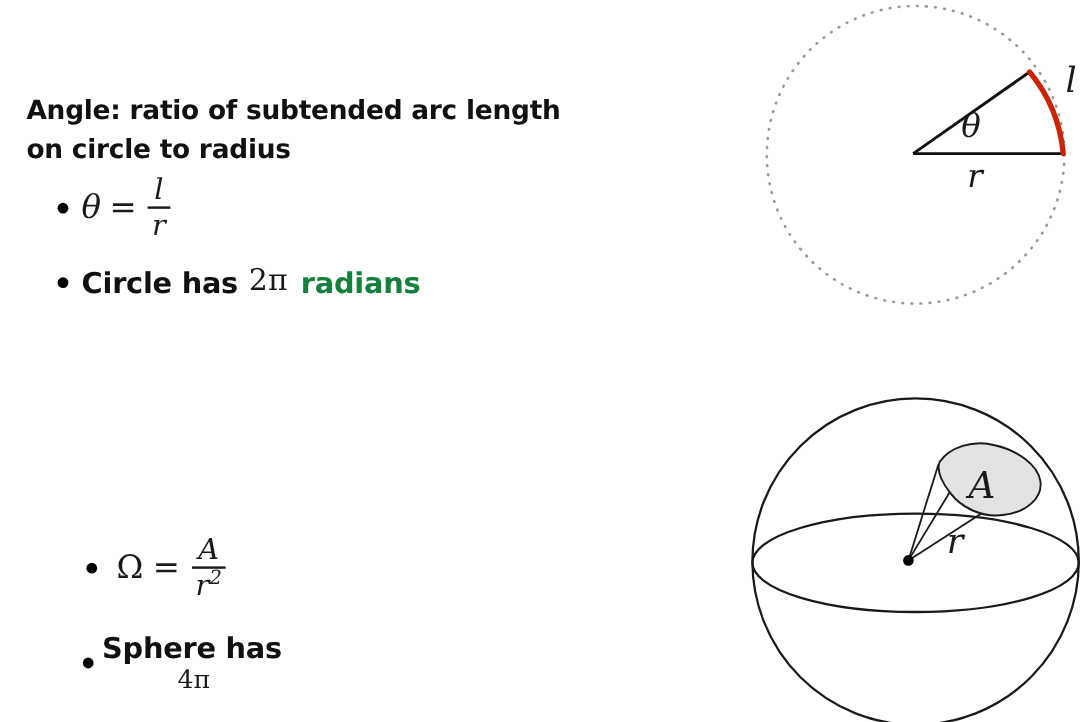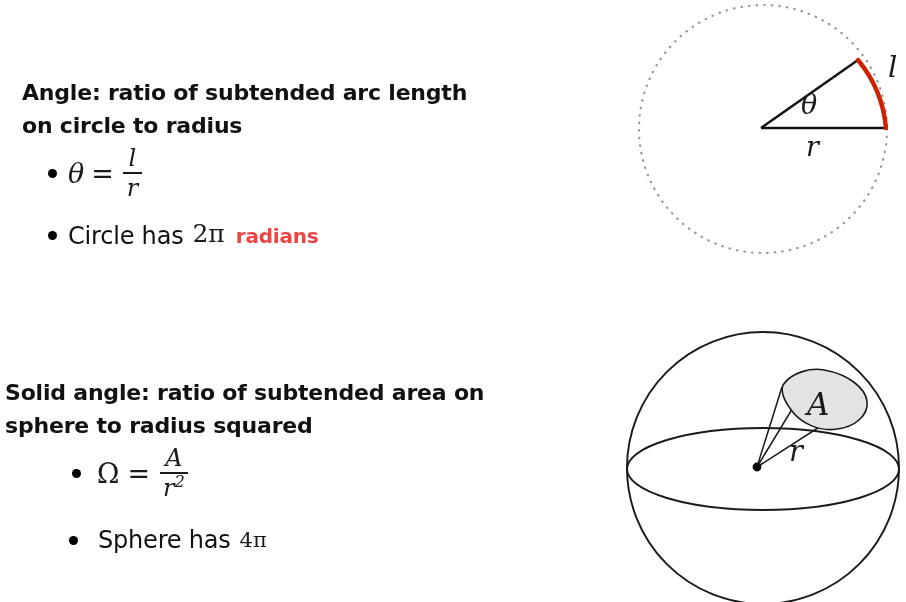--- a/index.html
+++ b/index.html
@@ -90,30 +90,30 @@
 
   .sup {
     font-size: 0.68em;
     vertical-align: super;
     line-height: 0;
     font-style: italic;
   }
 
   .kw-bold {
     font-family: "DejaVu Sans", sans-serif;
-    font-weight: normal;
+    font-weight: bold;
     font-size: 24px;
     color: #111111;
     letter-spacing: -0.2px;
   }
   .kw-red {
     font-family: "DejaVu Sans", sans-serif;
     font-weight: bold;
-    font-size: 20px;
-    color: #ef4444;
+    font-size: 24px;
+    color: #15803d;
     letter-spacing: -0.2px;
   }
 
   
   .figure { position: absolute; }
   svg { display: block; overflow: visible; }
   .fig-label {
     font-family: "DejaVu Serif", serif;
     font-style: italic;
     fill: #1a1a1a;
@@ -164,45 +164,41 @@
       <line x1="146" y1="138" x2="243" y2="70" stroke="#111111" stroke-width="2.4"></line>
 
       <path d="M 243 70 A 124 124 0 0 1 271 138" fill="none" stroke="#cc2200" stroke-width="4.4" stroke-linecap="round"></path>
 
       <text class="fig-label" x="186" y="124" font-size="27">θ</text>
       <text class="fig-label" x="191" y="166" font-size="27">r</text>
       <text class="fig-label" x="273" y="87" font-size="29">l</text>
     </svg>
   </div>
 
-  <div class="block" style="left:5px; top:376px; width:560px;">
-    <div class="heading">Solid angle: ratio of subtended area on
-sphere to radius squared</div>
-  </div>
 
   <div class="bullets" style="left:72px; top:446px; width:520px; height:110px;">
 
     <div class="bullet-row" style="left:0px; top:0px;">
       <span class="bullet-dot"></span>
       <span class="bullet-body">
         <span class="math-up" style="font-size:27px; margin-left:5px;">Ω</span>
         <span class="math-up" style="font-size:27px; margin:0 8px;">=</span>
         <span class="frac" style="font-size:24px;">
           <span class="num math">A</span>
           <span class="bar"></span>
           <span class="den">
             <span class="math">r</span><span class="sup math">2</span>
           </span>
         </span>
       </span>
     </div>
 
     <div class="bullet-row" style="left:-3px; top:80px;">
       <span class="bullet-dot"></span>
-      <span class="bullet-body" style="margin-left:20px;">
+      <span class="bullet-body" style="margin-left:7px;flex-direction:column;">
         <span class="kw-bold">Sphere has</span>
         <span class="math-up" style="font-size:21px; margin:0 6px 0 9px;">4π</span>
       </span>
     </div>
   </div>
 
   <div class="figure" style="left:615px; top:325px;">
     <svg width="300" height="290" viewBox="0 0 300 290">
 
       <circle cx="148" cy="143" r="136" fill="none" stroke="#1a1a1a" stroke-width="1.9"></circle>

